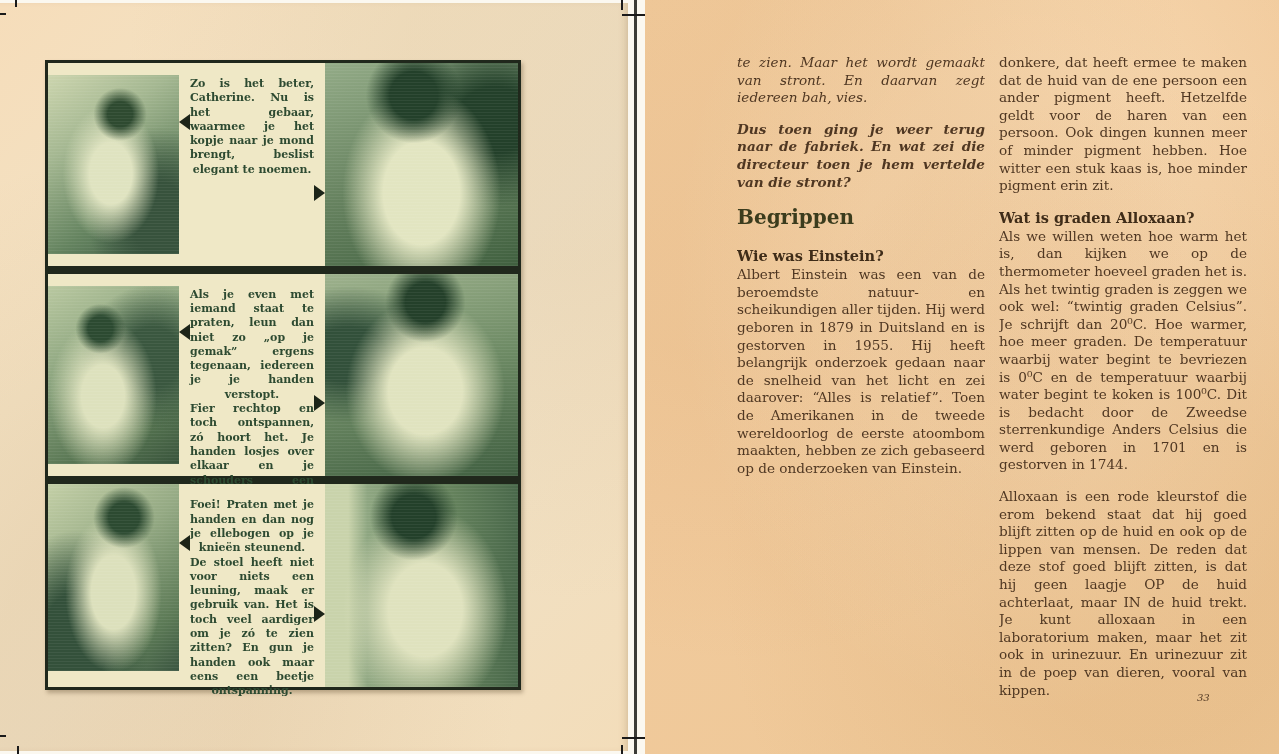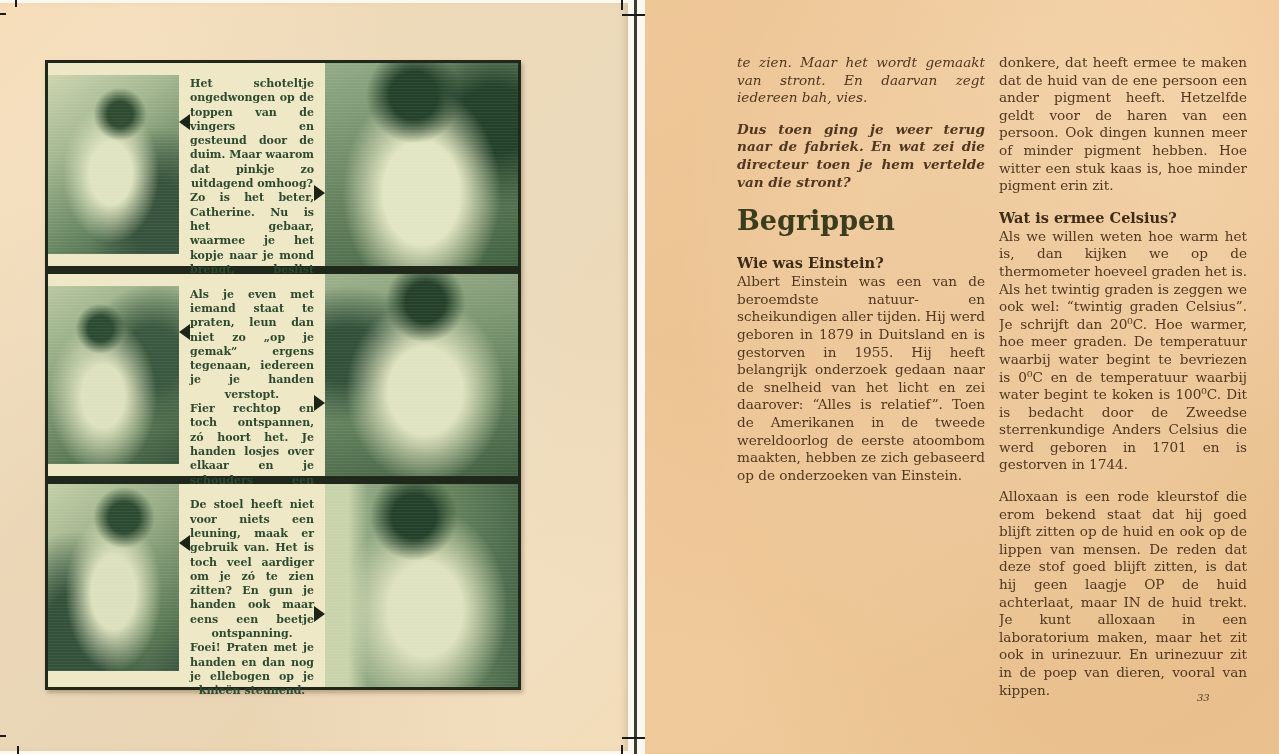--- a/index.html
+++ b/index.html
@@ -79,40 +79,39 @@
     background:
       radial-gradient(ellipse at 15% 20%, rgba(198,140,76,.12) 0 25%, transparent 60%),
       radial-gradient(ellipse at 80% 75%, rgba(198,140,76,.14) 0 22%, transparent 60%),
       radial-gradient(ellipse at 60% 35%, rgba(255,240,214,.25) 0 30%, transparent 65%),
       linear-gradient(150deg,#f4cfa2 0%, #f1ca9c 45%, #eec897 100%); text-decoration: underline;}
   .cols{position:absolute;left:92px;top:54px;width:510px;display:flex;gap:14px;}
   .col{width:248px;height:648px;overflow:hidden;color:#4f3722;}
   .col p{margin:0 0 14px;font-size:13.6px;line-height:17.6px;text-align:justify;}
   .qa{font-style:italic;}
   .question{font-style:italic;font-weight:700;}
-  .heading{font-size:27px;font-weight:700;color:#3b3c1d;margin:10px 0 18px;}
+  .heading{font-size:20px;font-weight:700;color:#3b3c1d;margin:10px 0 18px;}
   .subhead{font-size:14.5px;font-weight:700;color:#3f2c18;margin:4px 0 2px;}
   .pagenum{position:absolute;left:552px;top:692px;font-size:10px;
     font-style:italic;color:#4f3722;}
 </style>
 </head>
 <body>
 
 <div class="canvas">
 
   <div class="page-left">
     <div class="panel">
 
       <div class="row">
         <div class="cell photo-cell pad-v">
           <div class="photo ph1"></div>
         </div>
         <div class="cell text-cell">
           <span class="arr arr-l"></span>
-          <p class="caption">Het schoteltje ongedwongen op de toppen van de vingers en gesteund door de duim. Maar waarom dat pinkje zo uitdagend omhoog?</p>
           <p class="caption">Zo is het beter, Catherine. Nu is het gebaar, waarmee je het kopje naar je mond brengt, beslist elegant te noemen.</p>
           <span class="arr arr-r"></span>
         </div>
         <div class="cell photo-cell right">
           <div class="photo ph2"></div>
         </div>
       </div>
 
       <div class="sep"></div>
 
@@ -132,22 +131,22 @@
       </div>
 
       <div class="sep"></div>
 
       <div class="row">
         <div class="cell photo-cell pad-b">
           <div class="photo ph5"></div>
         </div>
         <div class="cell text-cell">
           <span class="arr arr-l"></span>
+          <p class="caption">Foei! Praten met je handen en dan nog je ellebogen op je knieën steunend.</p>
           <p class="caption">De stoel heeft niet voor niets een leuning, maak er gebruik van. Het is toch veel aardiger om je zó te zien zitten? En gun je handen ook maar eens een beetje ontspanning.</p>
-          <p class="caption">Foei! Praten met je handen en dan nog je ellebogen op je knieën steunend.</p>
           <span class="arr arr-r"></span>
         </div>
         <div class="cell photo-cell right">
           <div class="photo ph6"></div>
         </div>
       </div>
 
     </div>
   </div>
 
@@ -171,21 +170,21 @@
         <p class="qa">te zien. Maar het wordt gemaakt van stront. En daarvan zegt iedereen bah, vies.</p>
         <p class="question">Dus toen ging je weer terug naar de fabriek. En wat zei die directeur toen je hem vertelde van die stront?</p>
         <div class="heading">Begrippen</div>
         <div class="subhead">Wie was Einstein?</div>
         <p>Albert Einstein was een van de beroemdste natuur- en scheikundigen aller tijden. Hij werd geboren in 1879 in Duitsland en is gestorven in 1955. Hij heeft belangrijk onderzoek gedaan naar de snelheid van het licht en zei daarover: “Alles is relatief”. Toen de Amerikanen in de tweede wereldoorlog de eerste atoombom maakten, hebben ze zich gebaseerd op de onderzoeken van Einstein.</p>
 
       </div>
 
       <div class="col">
         <p>donkere, dat heeft ermee te maken dat de huid van de ene persoon een ander pigment heeft. Hetzelfde geldt voor de haren van een persoon. Ook dingen kunnen meer of minder pigment hebben. Hoe witter een stuk kaas is, hoe minder pigment erin zit.</p>
-        <div class="subhead">Wat is ermee Celsius?</div>
+        <div class="subhead">Wat is graden Alloxaan?</div>
         <p>Als we willen weten hoe warm het is, dan kijken we op de thermometer hoeveel graden het is. Als het twintig graden is zeggen we ook wel: “twintig graden Celsius”. Je schrijft dan 20⁰C. Hoe warmer, hoe meer graden. De temperatuur waarbij water begint te bevriezen is 0⁰C en de temperatuur waarbij water begint te koken is 100⁰C. Dit is bedacht door de Zweedse sterrenkundige Anders Celsius die werd geboren in 1701 en is gestorven in 1744.</p>
         <p>Alloxaan is een rode kleurstof die erom bekend staat dat hij goed blijft zitten op de huid en ook op de lippen van mensen. De reden dat deze stof goed blijft zitten, is dat hij geen laagje OP de huid achterlaat, maar IN de huid trekt. Je kunt alloxaan in een laboratorium maken, maar het zit ook in urinezuur. En urinezuur zit in de poep van dieren, vooral van kippen.</p>
 
       </div>
 
     </div>
     <div class="pagenum">33</div>
   </div>
 
 </div>

